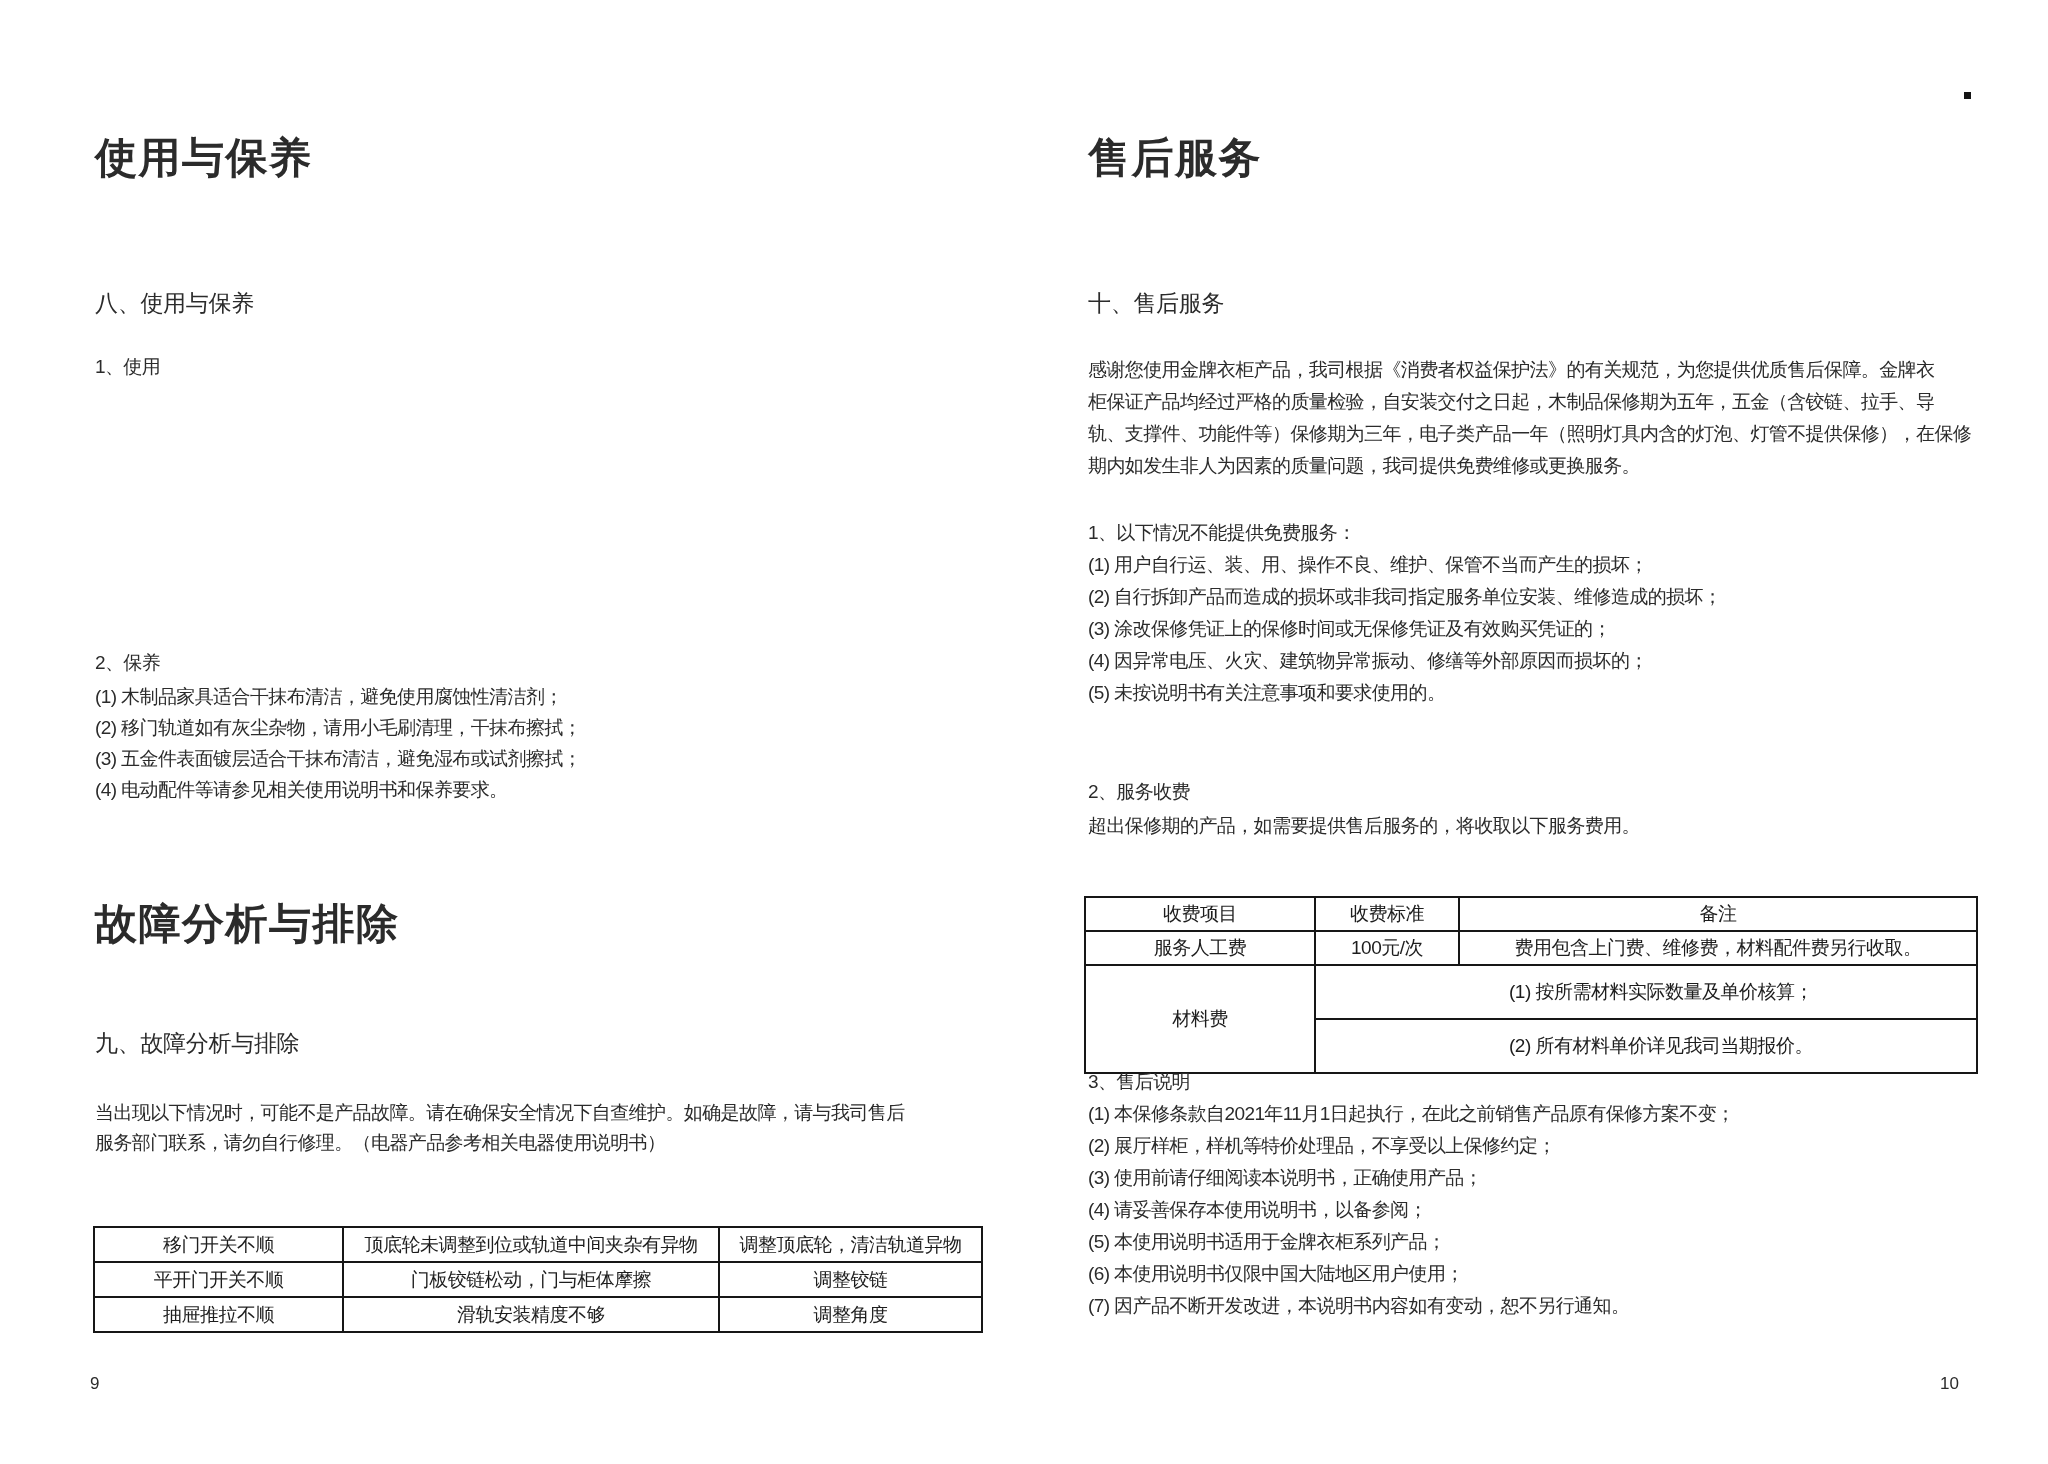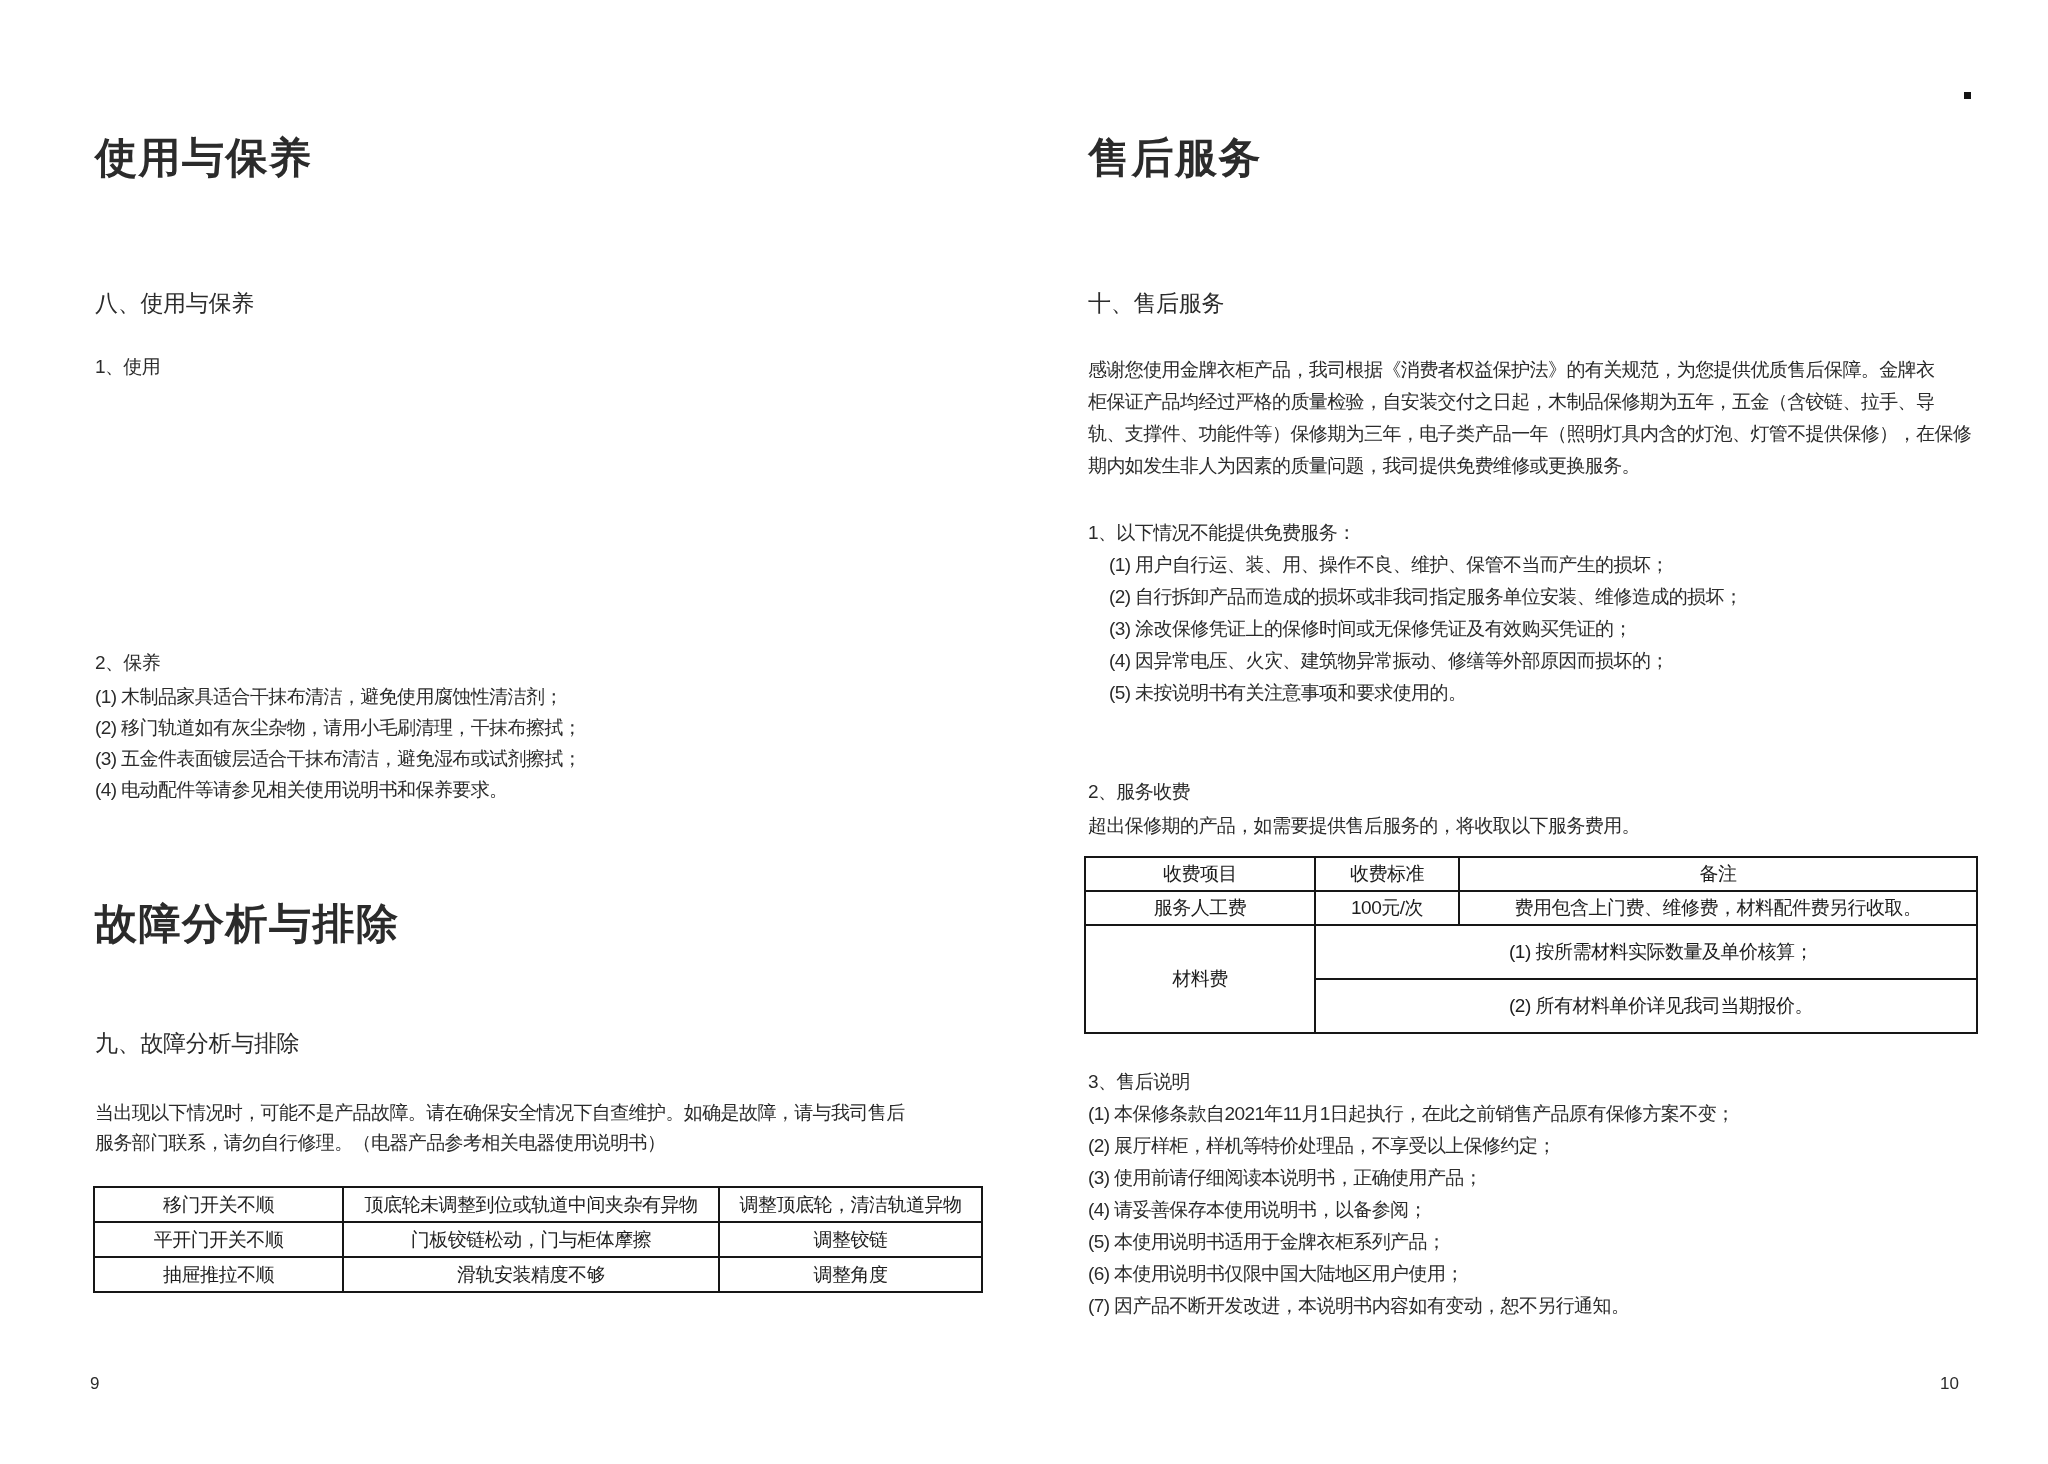--- a/index.html
+++ b/index.html
@@ -13,21 +13,21 @@
   .page-left{left:95px;width:890px;}
   .page-right{left:1088px;width:900px;}
   .abs{position:absolute;left:0;}
   .txt{white-space:pre;}
   .h1{font-size:42px;font-weight:700;line-height:44px;letter-spacing:1.5px;color:#2b2b2b;}
   .h2{font-size:23px;line-height:32px;letter-spacing:-0.3px;}
   .body{font-size:19px;letter-spacing:-0.6px;}
   .lh32{line-height:32px;}
   .lh31{line-height:31px;}
   .lh30{line-height:30px;}
-  table{border-collapse:collapse;table-layout:fixed;}
+  table{border-collapse:collapse;table-layout:fixed;margin-top:40px;}
   td,th{
     border:2px solid #161616;
     font-size:19px;font-weight:400;letter-spacing:-0.5px;
     text-align:center;vertical-align:middle;padding:0;color:#1d1d1d;
     overflow:hidden;white-space:pre;
   }
   .fault-table{width:888px;}
   .fault-table td,.fault-table th{height:33px;}
   .fault-table tr.hdr th{height:31px;}
   .fee-table{width:892px;}
@@ -97,21 +97,21 @@
 
   <div class="abs txt h2" style="top:287px;">十、售后服务</div>
 
   <div class="abs txt body lh32" style="top:354px;">感谢您使用金牌衣柜产品，我司根据《消费者权益保护法》的有关规范，为您提供优质售后保障。金牌衣
 柜保证产品均经过严格的质量检验，自安装交付之日起，木制品保修期为五年，五金（含铰链、拉手、导
 轨、支撑件、功能件等）保修期为三年，电子类产品一年（照明灯具内含的灯泡、灯管不提供保修），在保修
 期内如发生非人为因素的质量问题，我司提供免费维修或更换服务。</div>
 
   <div class="abs txt body lh32" style="top:517px;">1、以下情况不能提供免费服务：</div>
 
-  <div class="abs txt body lh32" style="top:549px;margin-left:21px;">(1) 用户自行运、装、用、操作不良、维护、保管不当而产生的损坏；
+  <div class="abs txt body lh32" style="top:549px;">(1) 用户自行运、装、用、操作不良、维护、保管不当而产生的损坏；
 (2) 自行拆卸产品而造成的损坏或非我司指定服务单位安装、维修造成的损坏；
 (3) 涂改保修凭证上的保修时间或无保修凭证及有效购买凭证的；
 (4) 因异常电压、火灾、建筑物异常振动、修缮等外部原因而损坏的；
 (5) 未按说明书有关注意事项和要求使用的。</div>
 
   <div class="abs txt body lh32" style="top:776px;">2、服务收费</div>
 
   <div class="abs txt body lh32" style="top:810px;">超出保修期的产品，如需要提供售后服务的，将收取以下服务费用。</div>
 
   <table class="abs fee-table" style="top:856px;left:-4px;">

